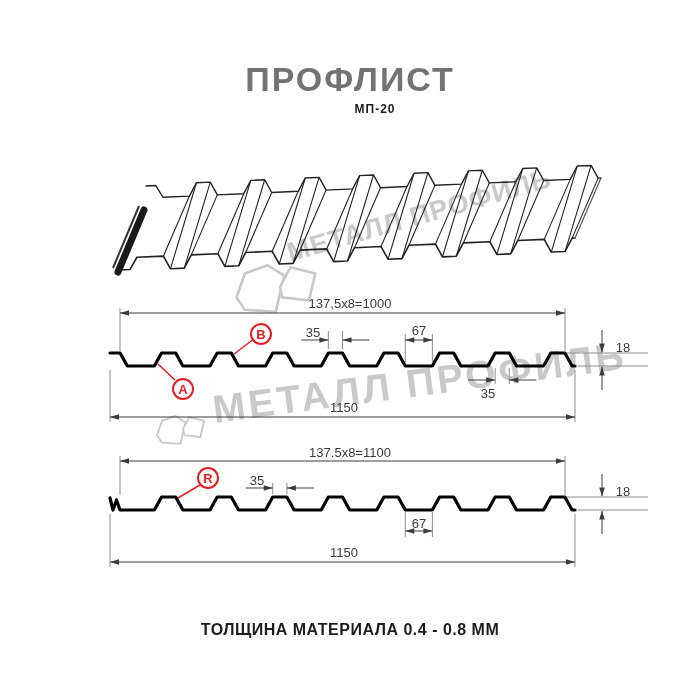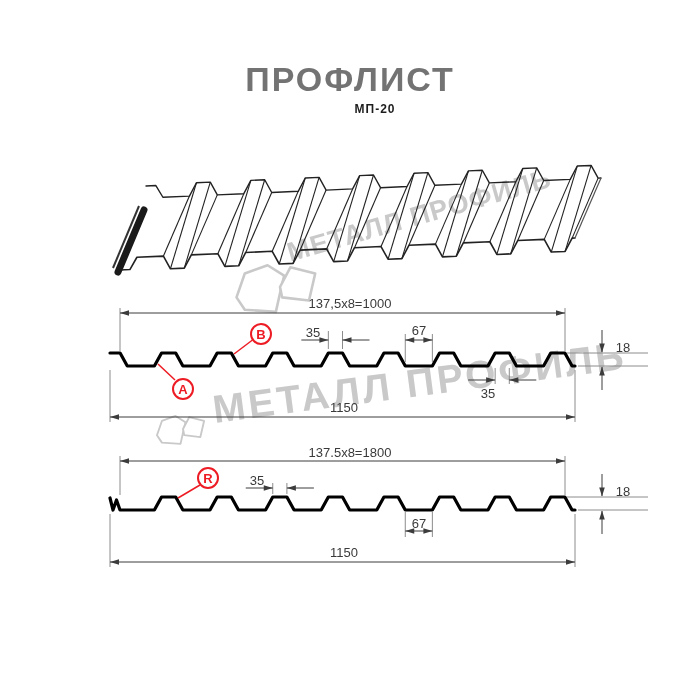--- a/index.html
+++ b/index.html
@@ -148,20 +148,21 @@
 
   <span class="dim" style="left:350px;top:303px;">137,5x8=1000</span>
   <span class="dim" style="left:313px;top:332px;">35</span>
   <span class="dim" style="left:419px;top:330px;">67</span>
   <span class="dim" style="left:623px;top:347px;">18</span>
   <span class="dim" style="left:488px;top:393px;">35</span>
   <span class="dim" style="left:344px;top:407px;">1150</span>
   <span class="marker" style="left:183px;top:389px;">A</span>
   <span class="marker" style="left:261px;top:334px;">B</span>
 
-  <span class="dim" style="left:350px;top:452px;">137.5x8=1800</span>
+  <span class="dim" style="left:350px;top:452px;">137.5x8=1100</span>
   <span class="dim" style="left:257px;top:480px;">35</span>
   <span class="dim" style="left:419px;top:523px;">67</span>
   <span class="dim" style="left:623px;top:491px;">18</span>
   <span class="dim" style="left:344px;top:552px;">1150</span>
   <span class="marker" style="left:208px;top:478px;">R</span>
 
+  <div class="footer-text">ТОЛЩИНА МАТЕРИАЛА 0.4 - 0.8 ММ</div>
 </div>
 
 </body></html>

